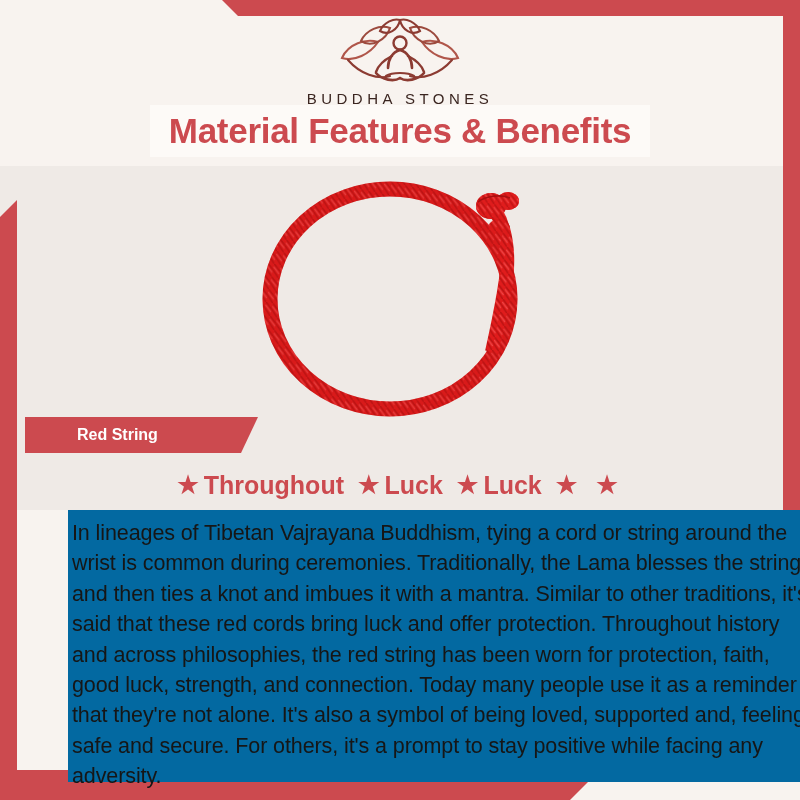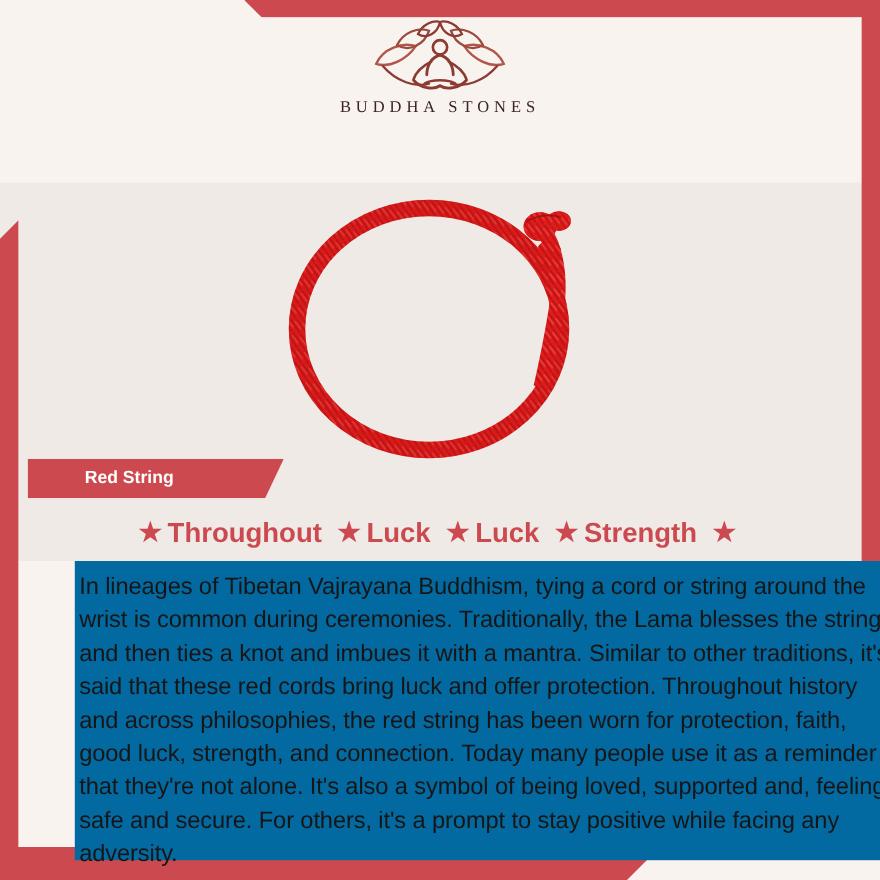--- a/index.html
+++ b/index.html
@@ -65,21 +65,21 @@
   
   .logo-wrap {
     position: absolute;
     left: 0; top: 16px;
     width: 800px;
     text-align: center;
   }
   .logo-mark { display: block; margin: 0 auto; }
   .logo-word {
     margin-top: 2px;
-    font-family: Liberation Serif, serif;
+    font-family: Liberation Sans, sans-serif;
     font-size: 15px;
     letter-spacing: 4.5px;
     color: #3a2520;
     font-weight: 400;
   }
 
   
   .title-band {
     position: absolute;
     left: 150px; top: 105px;
@@ -204,20 +204,23 @@
         <path d="M74 40 C66 44 60 50 58 56" stroke="#8c3b32" stroke-width="2.4"></path>
         <path d="M90 40 C98 44 104 50 106 56" stroke="#8c3b32" stroke-width="2.4"></path>
 
         <path d="M58 57 C64 64 76 66 82 62 C88 66 100 64 106 57" stroke="#8c3b32" stroke-width="2.6"></path>
         <path d="M68 60 C74 56 90 56 96 60" stroke="#8c3b32" stroke-width="2.2"></path>
       </g>
     </svg>
     <div class="logo-word">BUDDHA STONES</div>
   </div>
 
+  <div class="title-band">
+    <span class="title-text">Material Features &amp; Benefits</span>
+  </div>
 
   <div class="photo-area">
     <svg class="bracelet" width="296" height="252" viewBox="0 0 296 252">
       <defs>
         <pattern id="braid" width="7" height="13" patternUnits="userSpaceOnUse" patternTransform="rotate(12)">
           <rect width="7" height="13" fill="#e01c1c"></rect>
           <path d="M0 0 L7 6 M0 6 L7 13" stroke="#b81212" stroke-width="1.5" fill="none"></path>
           <path d="M0 3 L7 9" stroke="#f04a4a" stroke-width="1.1" fill="none"></path>
         </pattern>
       </defs>
@@ -251,21 +254,20 @@
     <span class="benefit">
       <span class="star">★</span>
       <span>Luck</span>
     </span>
     <span class="benefit">
       <span class="star">★</span>
       <span>Luck</span>
     </span>
     <span class="benefit">
       <span class="star">★</span>
-      <span>Strength</span>
     </span>
     <span class="benefit">
       <span class="star">★</span>
     </span>
   </div>
 
   <div class="copy-block">
     <p class="copy-text">In lineages of Tibetan Vajrayana Buddhism, tying a cord or string around the wrist is common during ceremonies. Traditionally, the Lama blesses the string and then ties a knot and imbues it with a mantra. Similar to other traditions, it's said that these red cords bring luck and offer protection. Throughout history and across philosophies, the red string has been worn for protection, faith, good luck, strength, and connection. Today many people use it as a reminder that they're not alone. It's also a symbol of being loved, supported and, feeling safe and secure. For others, it's a prompt to stay positive while facing any adversity.</p>
   </div>
 

